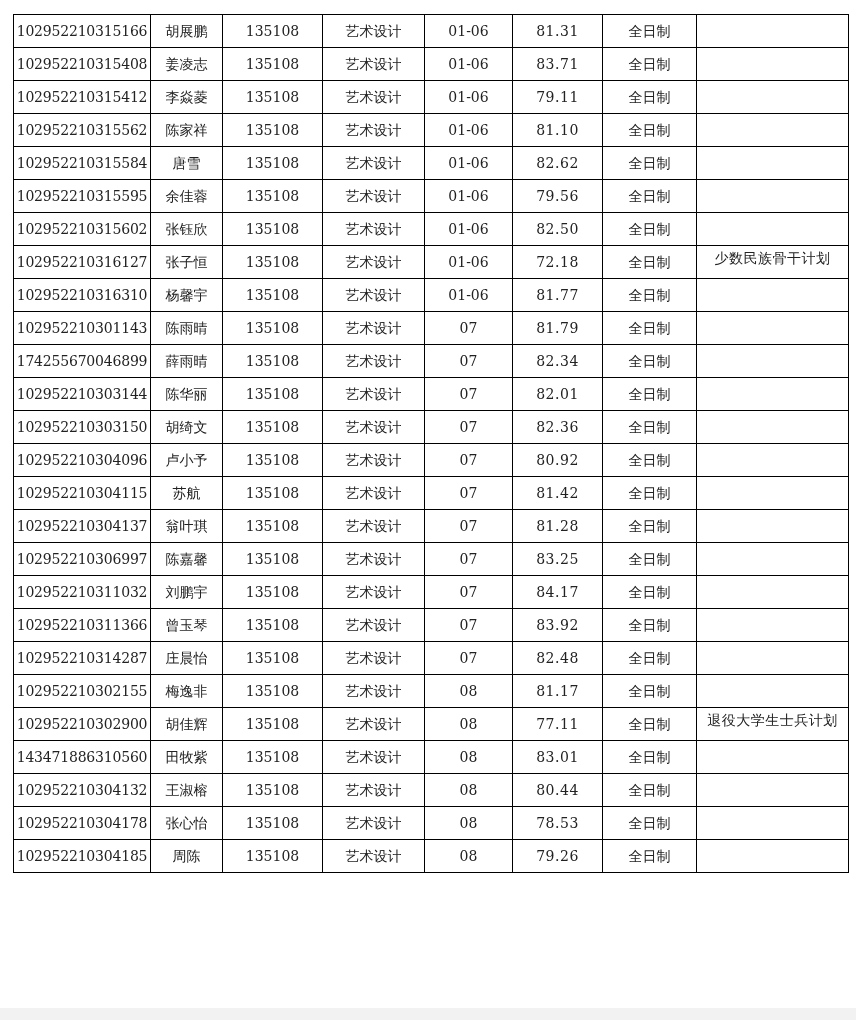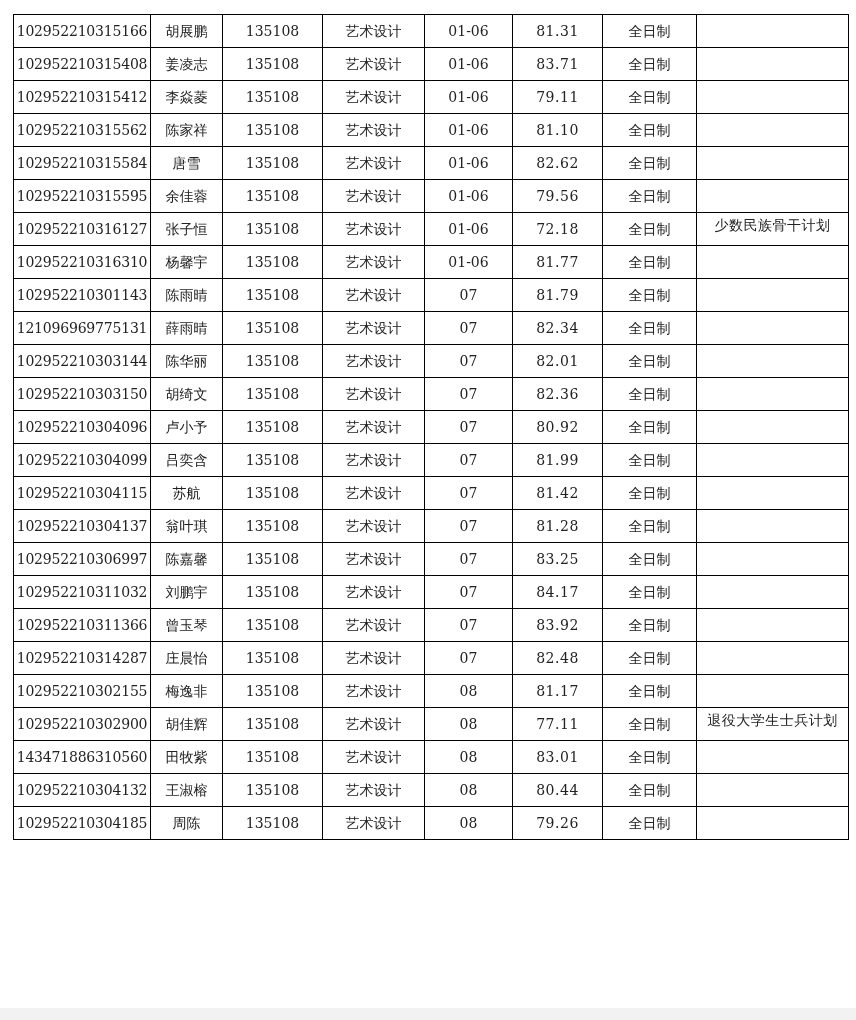--- a/index.html
+++ b/index.html
@@ -130,20 +130,32 @@
     <td class="c-code">135108</td>
     <td class="c-major">艺术设计</td>
     <td class="c-dir">01-06</td>
     <td class="c-score">79.56</td>
     <td class="c-mode">全日制</td>
     <td class="c-note">
             <span class="wrap"></span>
           </td>
   </tr>
 
+  <tr>
+    <td class="c-id">102952210315602</td>
+    <td class="c-name">张钰欣</td>
+    <td class="c-code">135108</td>
+    <td class="c-major">艺术设计</td>
+    <td class="c-dir">01-06</td>
+    <td class="c-score">82.50</td>
+    <td class="c-mode">全日制</td>
+    <td class="c-note">
+            <span class="wrap"></span>
+          </td>
+  </tr>
 
   <tr>
     <td class="c-id">102952210316127</td>
     <td class="c-name">张子恒</td>
     <td class="c-code">135108</td>
     <td class="c-major">艺术设计</td>
     <td class="c-dir">01-06</td>
     <td class="c-score">72.18</td>
     <td class="c-mode">全日制</td>
     <td class="c-note">
@@ -171,21 +183,21 @@
     <td class="c-major">艺术设计</td>
     <td class="c-dir">07</td>
     <td class="c-score">81.79</td>
     <td class="c-mode">全日制</td>
     <td class="c-note">
             <span class="wrap"></span>
           </td>
   </tr>
 
   <tr>
-    <td class="c-id">121096969775131</td>
+    <td class="c-id">174255670046899</td>
     <td class="c-name">薛雨晴</td>
     <td class="c-code">135108</td>
     <td class="c-major">艺术设计</td>
     <td class="c-dir">07</td>
     <td class="c-score">82.34</td>
     <td class="c-mode">全日制</td>
     <td class="c-note">
             <span class="wrap"></span>
           </td>
   </tr>
@@ -223,32 +235,20 @@
     <td class="c-code">135108</td>
     <td class="c-major">艺术设计</td>
     <td class="c-dir">07</td>
     <td class="c-score">80.92</td>
     <td class="c-mode">全日制</td>
     <td class="c-note">
             <span class="wrap"></span>
           </td>
   </tr>
 
-  <tr>
-    <td class="c-id">102952210304099</td>
-    <td class="c-name">吕奕含</td>
-    <td class="c-code">135108</td>
-    <td class="c-major">艺术设计</td>
-    <td class="c-dir">07</td>
-    <td class="c-score">81.99</td>
-    <td class="c-mode">全日制</td>
-    <td class="c-note">
-            <span class="wrap"></span>
-          </td>
-  </tr>
 
   <tr>
     <td class="c-id">102952210304115</td>
     <td class="c-name">苏航</td>
     <td class="c-code">135108</td>
     <td class="c-major">艺术设计</td>
     <td class="c-dir">07</td>
     <td class="c-score">81.42</td>
     <td class="c-mode">全日制</td>
     <td class="c-note">
@@ -368,20 +368,32 @@
     <td class="c-code">135108</td>
     <td class="c-major">艺术设计</td>
     <td class="c-dir">08</td>
     <td class="c-score">80.44</td>
     <td class="c-mode">全日制</td>
     <td class="c-note">
             <span class="wrap"></span>
           </td>
   </tr>
 
+  <tr>
+    <td class="c-id">102952210304178</td>
+    <td class="c-name">张心怡</td>
+    <td class="c-code">135108</td>
+    <td class="c-major">艺术设计</td>
+    <td class="c-dir">08</td>
+    <td class="c-score">78.53</td>
+    <td class="c-mode">全日制</td>
+    <td class="c-note">
+            <span class="wrap"></span>
+          </td>
+  </tr>
 
   <tr>
     <td class="c-id">102952210304185</td>
     <td class="c-name">周陈</td>
     <td class="c-code">135108</td>
     <td class="c-major">艺术设计</td>
     <td class="c-dir">08</td>
     <td class="c-score">79.26</td>
     <td class="c-mode">全日制</td>
     <td class="c-note">

